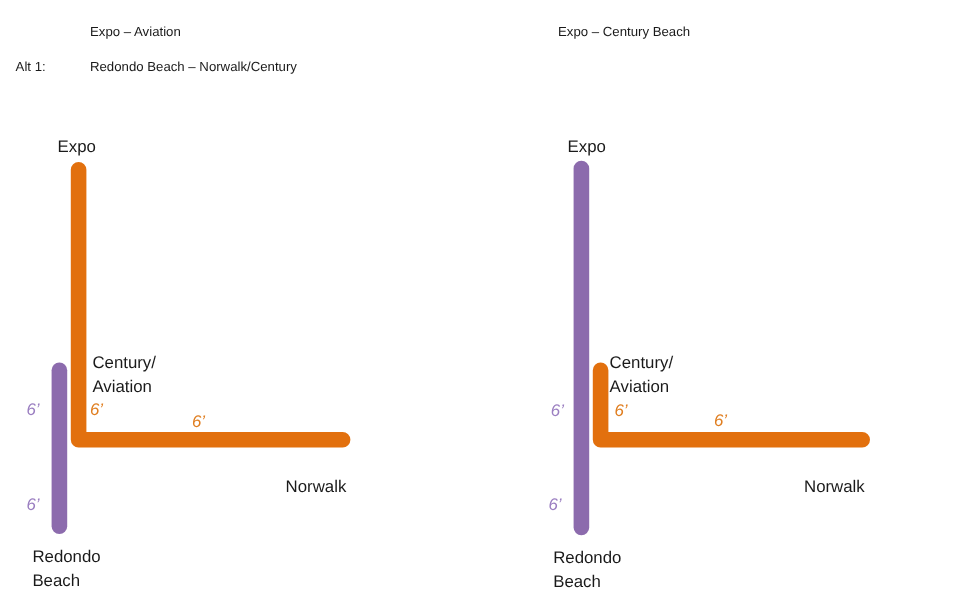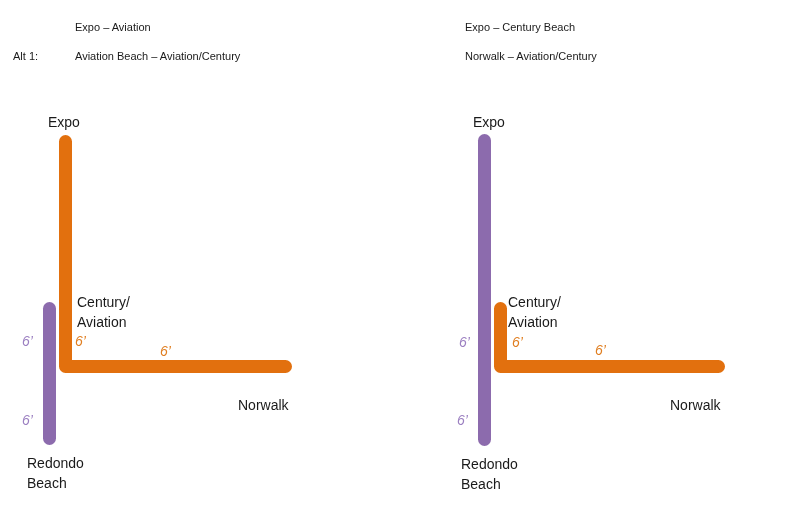--- a/index.html
+++ b/index.html
@@ -93,21 +93,21 @@
 </head>
 <body>
 
 <div class="canvas">
 
   <section class="panel left">
     <div class="alt-title">
       <span class="alt-label">Alt 1:</span>
       <span class="alt-routes">
         <span>Expo – Aviation</span>
-        <span>Aviation Beach – Aviation/Century</span>
+        <span>Redondo Beach – Norwalk/Century</span>
       </span>
     </div>
 
     <div class="diagram">
       <svg width="400" height="411" viewBox="0 0 400 411">
           <polyline points="65.5,41.5 65.5,266.5 285.5,266.5" fill="none" stroke="#E2700E" stroke-width="13" stroke-linecap="round" stroke-linejoin="round"></polyline>
           <polyline points="49.5,208.5 49.5,338.5" fill="none" stroke="#8C6BAD" stroke-width="13" stroke-linecap="round" stroke-linejoin="round"></polyline>
         </svg>
 
       <div class="lbl station pos-expo">Expo</div>
@@ -129,21 +129,20 @@
         <span>Redondo</span>
         <span>Beach</span>
       </div>
     </div>
   </section>
 
   <section class="panel right">
     <div class="alt-title">
       <span class="alt-routes">
         <span>Expo – Century Beach</span>
-        <span>Norwalk – Aviation/Century</span>
       </span>
     </div>
 
     <div class="diagram">
       <svg width="400" height="411" viewBox="0 0 400 411">
           <polyline points="84.5,40.5 84.5,339.5" fill="none" stroke="#8C6BAD" stroke-width="13" stroke-linecap="round" stroke-linejoin="round"></polyline>
           <polyline points="100.5,208.5 100.5,266.5 318.5,266.5" fill="none" stroke="#E2700E" stroke-width="13" stroke-linecap="round" stroke-linejoin="round"></polyline>
         </svg>
 
       <div class="lbl station pos-expo">Expo</div>

